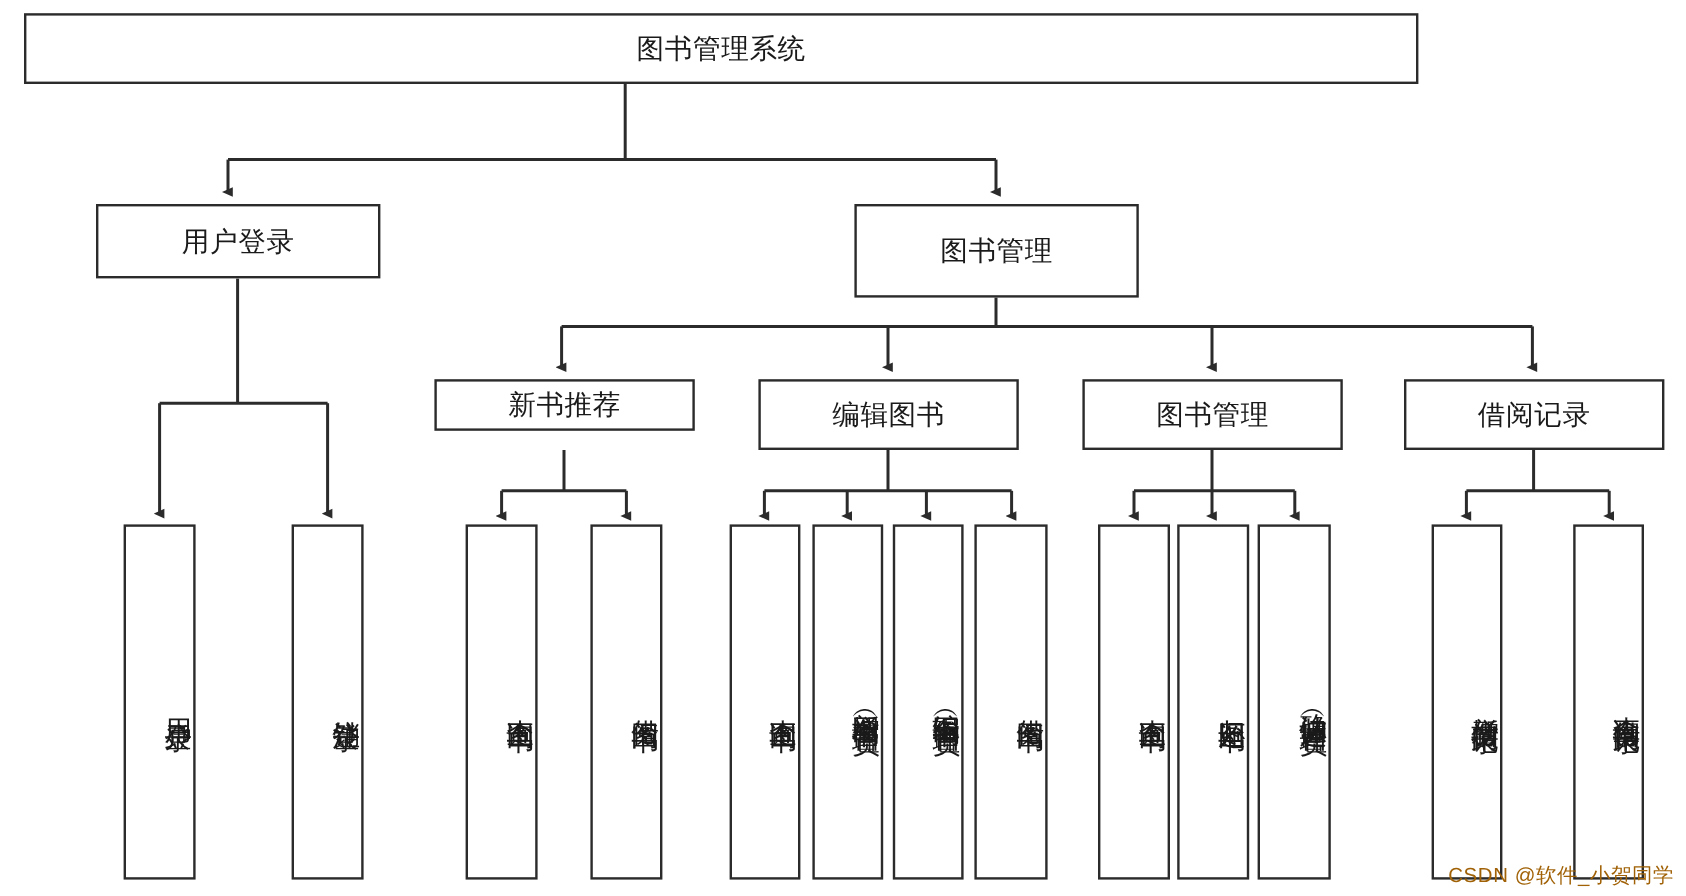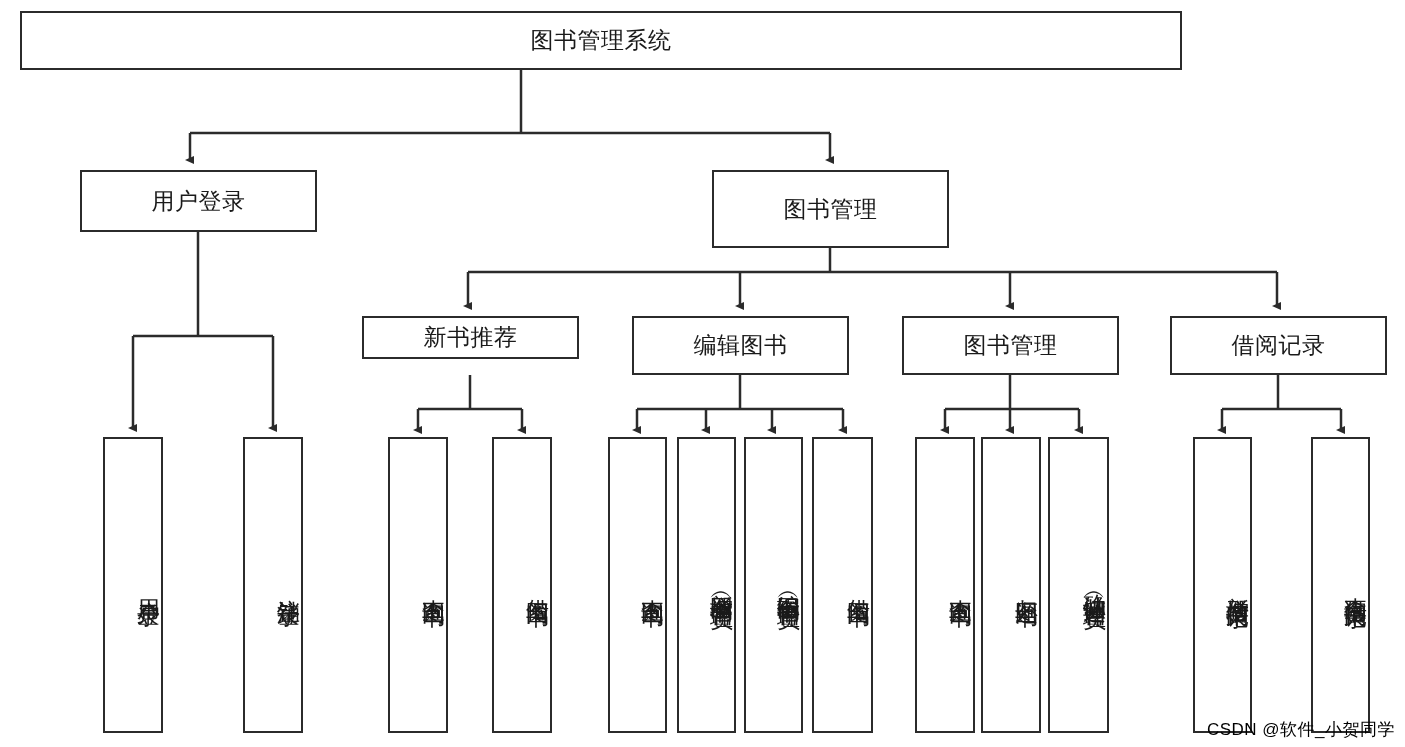--- a/index.html
+++ b/index.html
@@ -57,21 +57,21 @@
   .node.v .vtext {
     writing-mode: vertical-rl;
     text-orientation: upright;
     display: block;
   }
   .watermark {
     position: absolute;
     right: 10px;
     bottom: 6px;
     font-size: 17px;
-    color: #000000;
+    color: #a16207;
     letter-spacing: 0.5px;
     white-space: nowrap;
   }
 </style>
 </head>
 <body>
 
 <div id="canvas">
 
   <svg class="edges" viewBox="0 0 1405 747">

